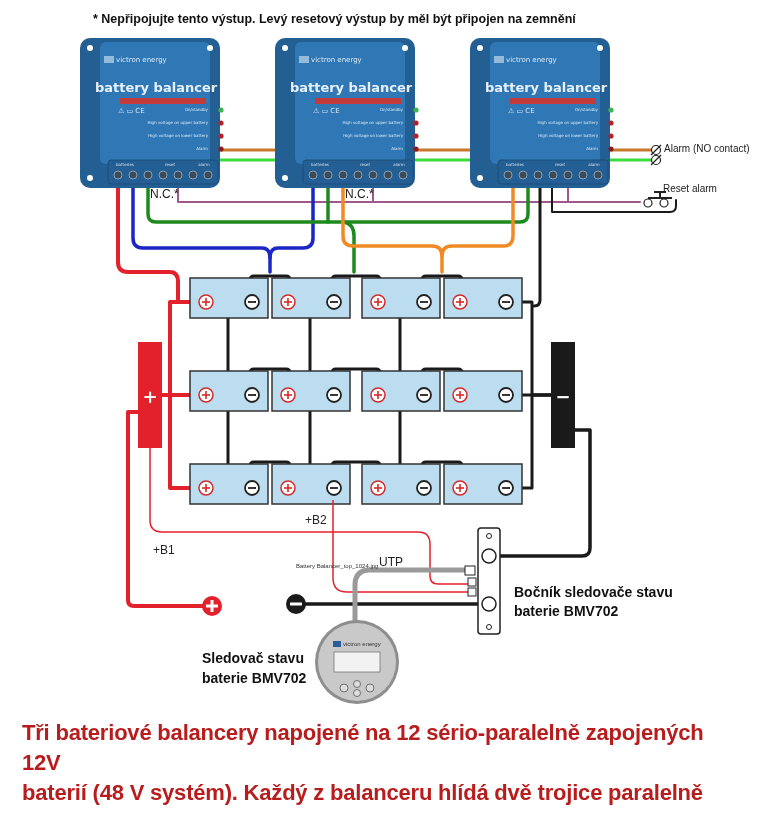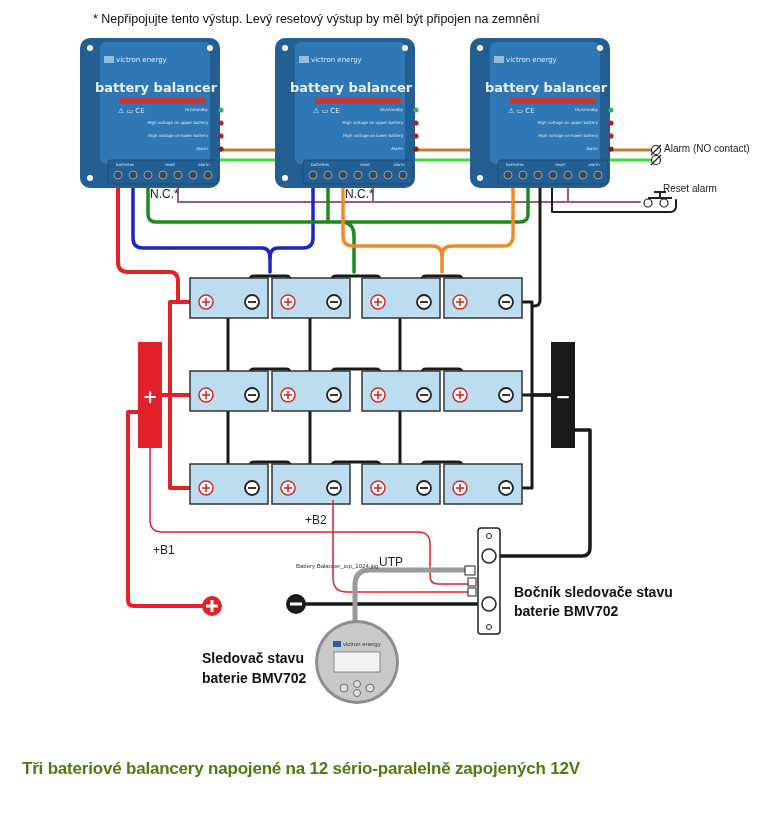--- a/index.html
+++ b/index.html
@@ -1,19 +1,19 @@
 <!DOCTYPE html>
 <html><head>
 <meta charset="utf-8">
 <style>
   html, body { margin: 0; padding: 0; background: #ffffff; }
   body { width: 758px; height: 824px; position: relative; overflow: hidden; font-family: "DejaVu Sans", sans-serif; }
   #diagram { position: absolute; left: 0; top: 0; }
-  .note { position: absolute; left: 93px; top: 12px; font-family: "Liberation Sans", sans-serif; font-weight: normal; font-size: 12.5px; color: #111; }
-  .caption { position: absolute; left: 22px; top: 754px; width: 720px; font-family: "Liberation Sans", sans-serif; font-weight: bold; font-size: 17px; line-height: 30px; color: #4d7c0f; letter-spacing: -0.2px; }
+  .note { position: absolute; left: 93px; top: 12px; font-family: "Liberation Sans", sans-serif; font-weight: bold; font-size: 12.5px; color: #111; }
+  .caption { position: absolute; left: 22px; top: 718px; width: 720px; font-family: "Liberation Sans", sans-serif; font-weight: bold; font-size: 22px; line-height: 30px; color: #b91c1c; letter-spacing: -0.2px; }
   .lbl-bold { font-family: "Liberation Sans", sans-serif; font-weight: bold; font-size: 14px; fill: #111; }
   .lbl { font-family: "Liberation Sans", sans-serif; font-size: 12px; fill: #222; }
   .lbl-sm { font-family: "Liberation Sans", sans-serif; font-size: 10px; fill: #222; }
   .lbl-tiny { font-family: "Liberation Sans", sans-serif; font-size: 6px; fill: #333; }
   .mod-title { font-family: "DejaVu Sans", sans-serif; font-weight: bold; font-size: 13px; fill: #e8f1fb; }
   .mod-brand { font-family: "DejaVu Sans", sans-serif; font-size: 7px; fill: #dbe8f5; }
   .mod-small { font-family: "DejaVu Sans", sans-serif; font-size: 4px; fill: #dbe8f5; }
   .term-label { font-family: "DejaVu Sans", sans-serif; font-size: 4px; fill: #cfe0f0; }
 </style>
 </head>
@@ -406,13 +406,14 @@
   <text class="lbl" x="379" y="566">UTP</text>
   <text class="lbl-tiny" x="296" y="568">Battery Balancer_top_1024.jpg</text>
   <text class="lbl-bold" x="514" y="597">Bočník sledovače stavu</text>
   <text class="lbl-bold" x="514" y="616">baterie BMV702</text>
   <text class="lbl-bold" x="202" y="663">Sledovač stavu</text>
   <text class="lbl-bold" x="202" y="683">baterie BMV702</text>
 </svg>
 
 <div class="caption">
   <div>Tři bateriové balancery napojené na 12 sério-paralelně zapojených 12V</div>
+  <div>baterií (48 V systém). Každý z balanceru hlídá dvě trojice paralelně</div>
 </div>
 
 </body></html>

